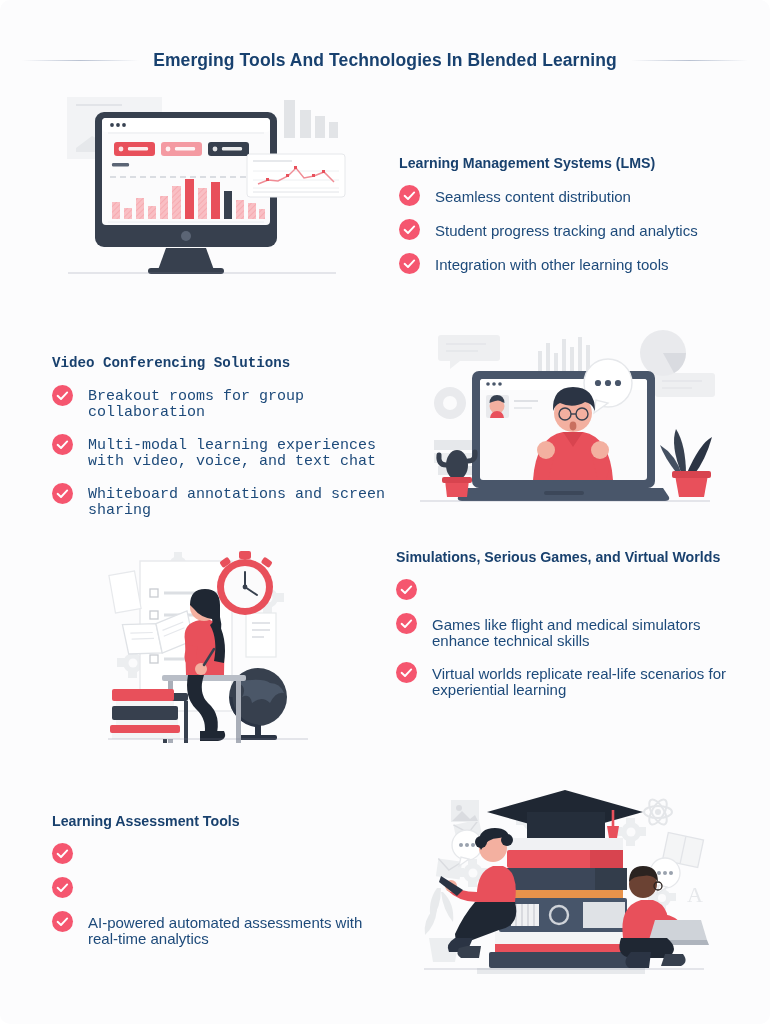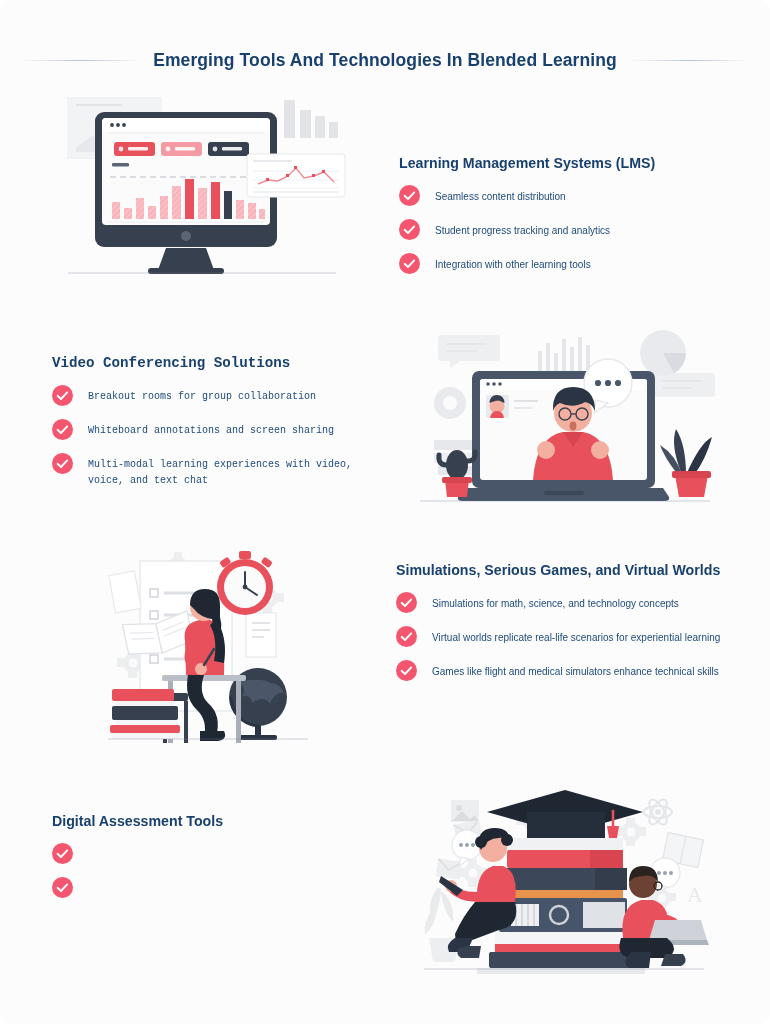--- a/index.html
+++ b/index.html
@@ -72,21 +72,21 @@
     flex: 0 0 auto;
     width: 21px;
     height: 21px;
     border-radius: 50%;
     background: #f5566f;
     position: relative;
     margin-top: -2px;
   }
   .badge svg { position: absolute; top: 0; left: 0; }
   .bullet-text {
-    font-size: 10px;
+    font-size: 15px;
     line-height: 16px;
     color: #1d4a7a;
     padding-top: 2px;
     max-width: 300px;
   }
 
   
   .illus { position: absolute; }
   .illus svg { display: block; }
 
@@ -227,29 +227,29 @@
             </svg>
         </span>
         <span class="bullet-text">Breakout rooms for group collaboration</span>
       </li>
       <li class="bullet">
         <span class="badge">
           <svg width="21" height="21" viewBox="0 0 21 21">
               <path d="M5.6 10.8 L9 14 L15.2 7.4" fill="none" stroke="#ffffff" stroke-width="1.9" stroke-linecap="round" stroke-linejoin="round"></path>
             </svg>
         </span>
+        <span class="bullet-text">Multi-modal learning experiences with video, voice, and text chat</span>
+      </li>
+      <li class="bullet">
+        <span class="badge">
+          <svg width="21" height="21" viewBox="0 0 21 21">
+              <path d="M5.6 10.8 L9 14 L15.2 7.4" fill="none" stroke="#ffffff" stroke-width="1.9" stroke-linecap="round" stroke-linejoin="round"></path>
+            </svg>
+        </span>
         <span class="bullet-text">Whiteboard annotations and screen sharing</span>
-      </li>
-      <li class="bullet">
-        <span class="badge">
-          <svg width="21" height="21" viewBox="0 0 21 21">
-              <path d="M5.6 10.8 L9 14 L15.2 7.4" fill="none" stroke="#ffffff" stroke-width="1.9" stroke-linecap="round" stroke-linejoin="round"></path>
-            </svg>
-        </span>
-        <span class="bullet-text">Multi-modal learning experiences with video, voice, and text chat</span>
       </li>
     </ul>
   </div>
 
   <div class="illus" style="left:420px; top:325px;">
     <svg width="300" height="185" viewBox="0 0 300 185">
 
       <rect x="18" y="10" width="62" height="26" rx="3" fill="#eeeff1"></rect>
       <path d="M30 36 L30 44 L40 36 Z" fill="#eeeff1"></path>
       <line x1="26" y1="19" x2="66" y2="19" stroke="#e3e5e8" stroke-width="1.4"></line>
@@ -426,68 +426,75 @@
 
       <rect x="12" y="144" width="62" height="12" rx="2" fill="#e8505b"></rect>
       <rect x="16" y="156" width="58" height="5" fill="#f4f5f6"></rect>
       <rect x="12" y="161" width="66" height="14" rx="2" fill="#37404e"></rect>
       <rect x="16" y="175" width="62" height="5" fill="#f4f5f6"></rect>
       <rect x="10" y="180" width="70" height="8" rx="2" fill="#e8505b"></rect>
       <rect x="12" y="188" width="68" height="6" fill="#f4f5f6"></rect>
     </svg>
   </div>
 
-  <div class="sec-text" style="left:396px; top:562px;">
+  <div class="sec-text" style="left:396px; top:549px;">
     <div class="sec-title">Simulations, Serious Games, and Virtual Worlds</div>
     <ul class="bullets">
       <li class="bullet">
         <span class="badge">
           <svg width="21" height="21" viewBox="0 0 21 21">
               <path d="M5.6 10.8 L9 14 L15.2 7.4" fill="none" stroke="#ffffff" stroke-width="1.9" stroke-linecap="round" stroke-linejoin="round"></path>
             </svg>
         </span>
-        <span class="bullet-text" style="max-width:325px;">Simulations for math, science, and technology concepts</span>
+      </li>
+      <li class="bullet">
+        <span class="badge">
+          <svg width="21" height="21" viewBox="0 0 21 21">
+              <path d="M5.6 10.8 L9 14 L15.2 7.4" fill="none" stroke="#ffffff" stroke-width="1.9" stroke-linecap="round" stroke-linejoin="round"></path>
+            </svg>
+        </span>
+        <span class="bullet-text">Games like flight and medical simulators enhance technical skills</span>
       </li>
       <li class="bullet">
         <span class="badge">
           <svg width="21" height="21" viewBox="0 0 21 21">
               <path d="M5.6 10.8 L9 14 L15.2 7.4" fill="none" stroke="#ffffff" stroke-width="1.9" stroke-linecap="round" stroke-linejoin="round"></path>
             </svg>
         </span>
         <span class="bullet-text">Virtual worlds replicate real-life scenarios for experiential learning</span>
       </li>
-      <li class="bullet">
-        <span class="badge">
-          <svg width="21" height="21" viewBox="0 0 21 21">
-              <path d="M5.6 10.8 L9 14 L15.2 7.4" fill="none" stroke="#ffffff" stroke-width="1.9" stroke-linecap="round" stroke-linejoin="round"></path>
-            </svg>
-        </span>
-        <span class="bullet-text">Games like flight and medical simulators enhance technical skills</span>
-      </li>
     </ul>
   </div>
 
   <div class="ground" style="left:108px; top:738px; width:200px;"></div>
 
   <div class="sec-text" style="left:52px; top:813px;">
-    <div class="sec-title">Digital Assessment Tools</div>
+    <div class="sec-title">Learning Assessment Tools</div>
     <ul class="bullets">
       <li class="bullet">
         <span class="badge">
           <svg width="21" height="21" viewBox="0 0 21 21">
               <path d="M5.6 10.8 L9 14 L15.2 7.4" fill="none" stroke="#ffffff" stroke-width="1.9" stroke-linecap="round" stroke-linejoin="round"></path>
             </svg>
         </span>
       </li>
       <li class="bullet">
         <span class="badge">
           <svg width="21" height="21" viewBox="0 0 21 21">
               <path d="M5.6 10.8 L9 14 L15.2 7.4" fill="none" stroke="#ffffff" stroke-width="1.9" stroke-linecap="round" stroke-linejoin="round"></path>
             </svg>
         </span>
+      </li>
+      <li class="bullet">
+        <span class="badge">
+          <svg width="21" height="21" viewBox="0 0 21 21">
+              <path d="M5.6 10.8 L9 14 L15.2 7.4" fill="none" stroke="#ffffff" stroke-width="1.9" stroke-linecap="round" stroke-linejoin="round"></path>
+            </svg>
+        </span>
+        <span class="bullet-text" style="max-width:300px;">AI-powered automated assessments with real-time analytics</span>
       </li>
     </ul>
   </div>
 
   <div class="illus" style="left:415px; top:780px;">
     <svg width="300" height="200" viewBox="0 0 300 200">
 
       <g fill="#eceef0">
         <circle cx="118" cy="40" r="11"></circle>
           <rect x="113" y="24" width="10" height="8"></rect>

